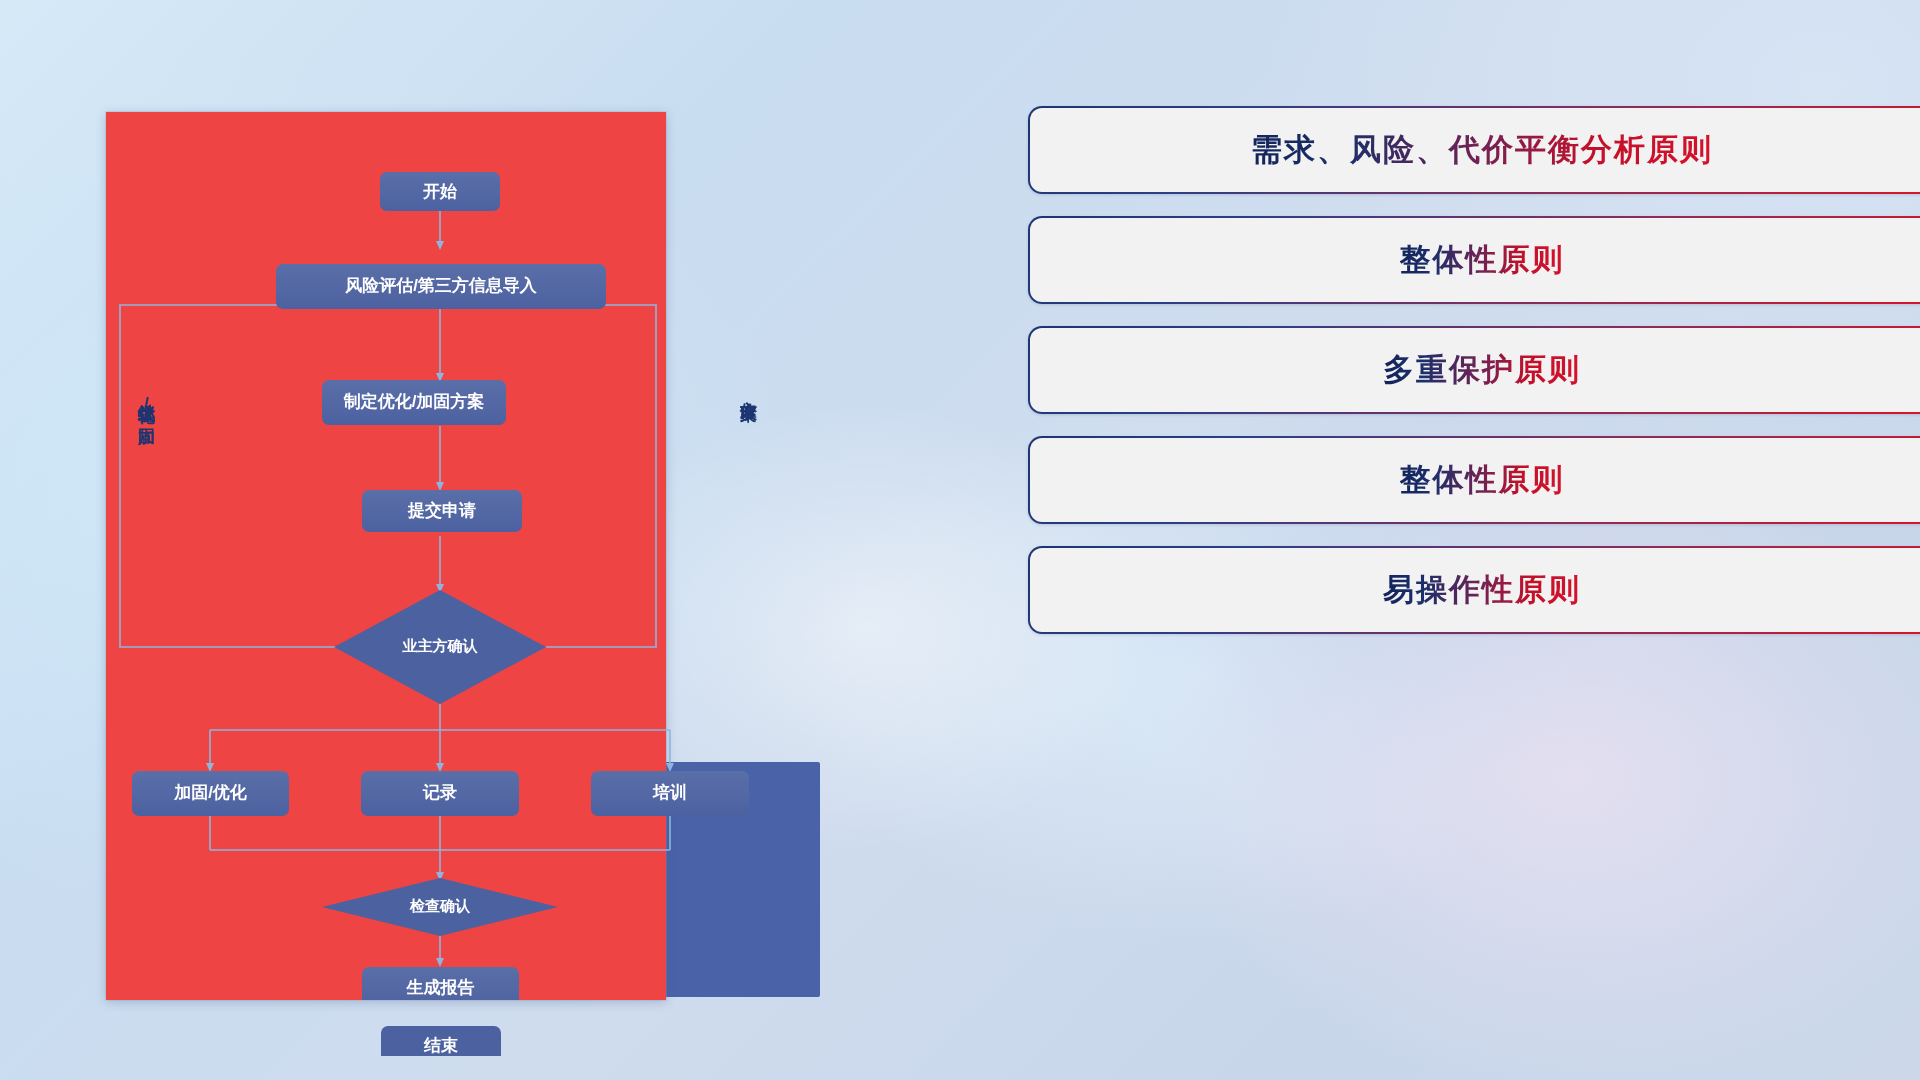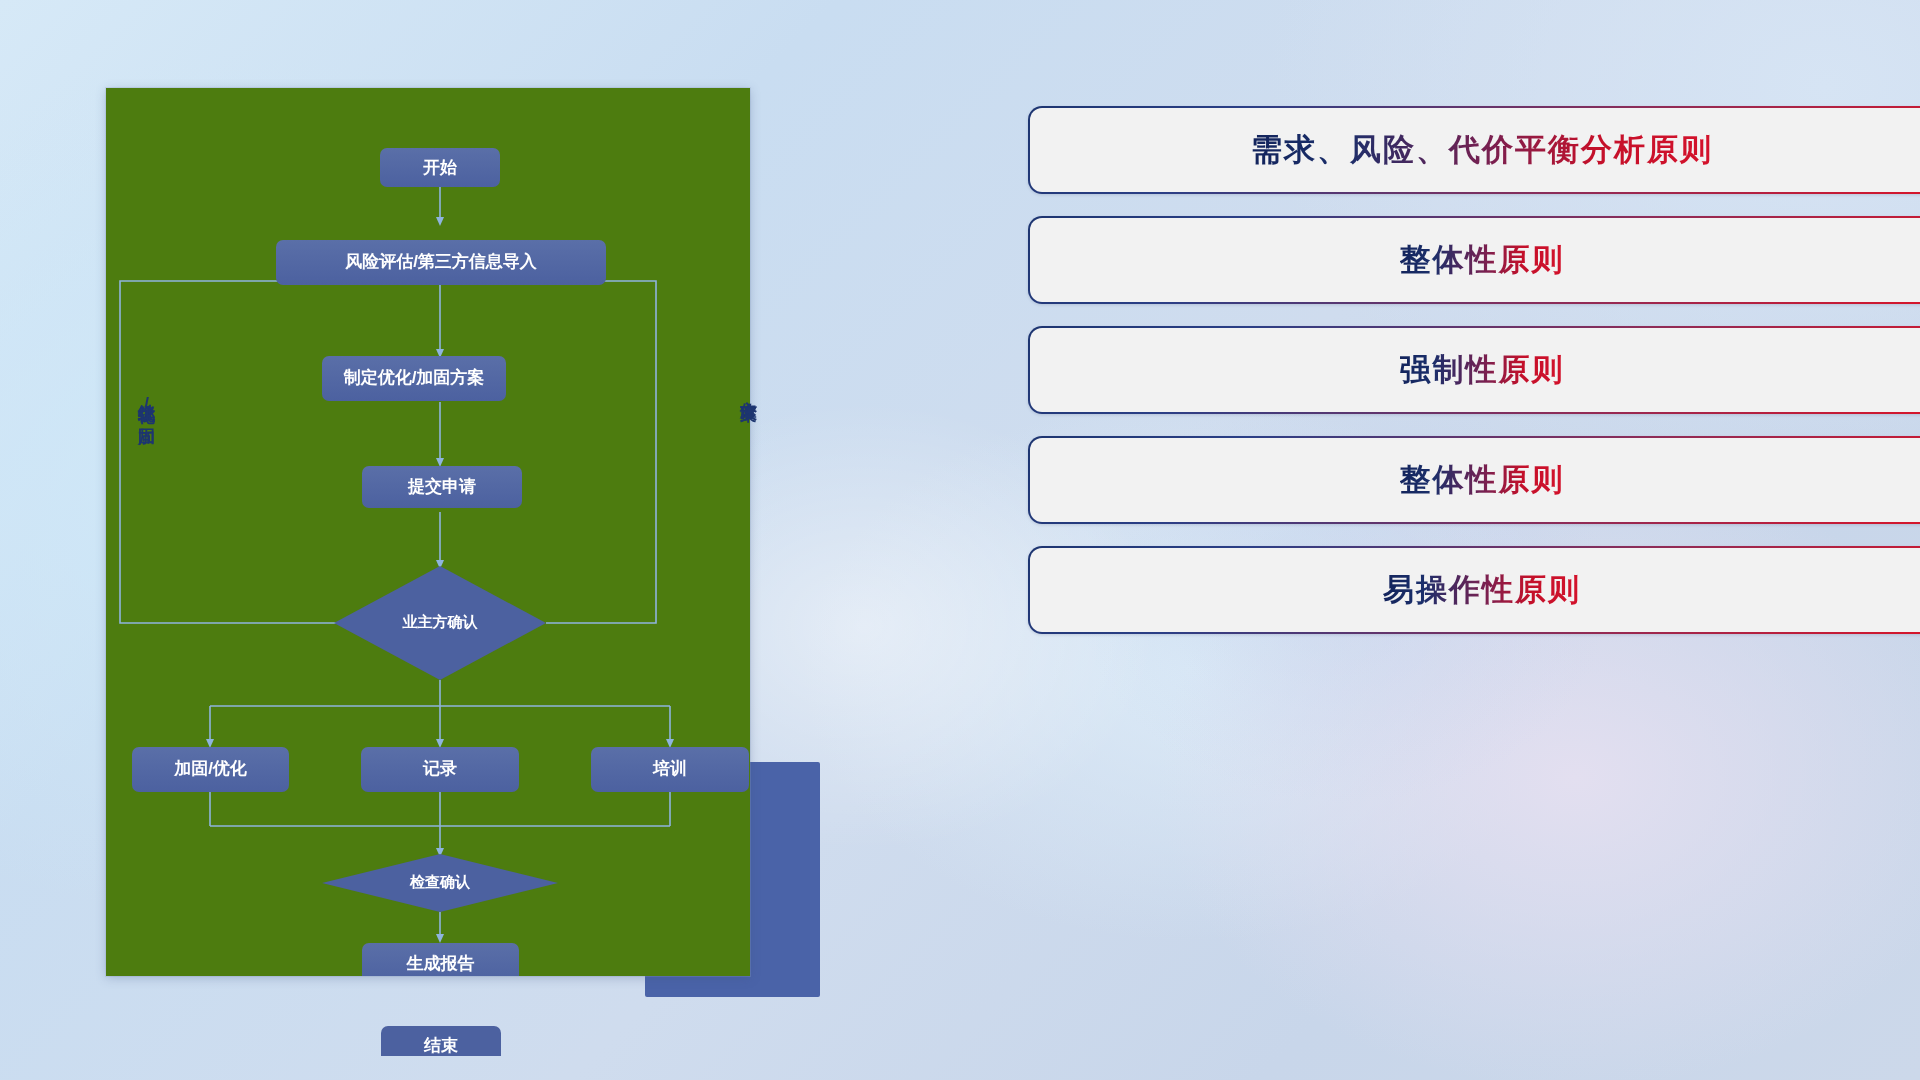--- a/index.html
+++ b/index.html
@@ -20,22 +20,22 @@
   }
   #bg2{position:absolute;inset:0;
       background:
         radial-gradient(ellipse 420px 320px at 45% 58%, rgba(255,255,255,.45) 0%, rgba(255,255,255,0) 70%),
         radial-gradient(ellipse 380px 300px at 70% 55%, rgba(190,205,235,.35) 0%, rgba(190,205,235,0) 70%);
       pointer-events:none;}
 
   
   #accent-bar{position:absolute;left:645px;top:762px;width:175px;height:235px;
       background:#4a63a8;border-radius:2px;}
-  #flow-card{position:absolute;left:106px;top:88px;width:644px;height:888px;
-      background:#4d7c0f;
+  #flow-card{position:absolute;left:106px;top:112px;width:560px;height:888px;
+      background:#ef4444;
       box-shadow:0 2px 10px rgba(60,80,130,.28), 0 0 0 1px rgba(150,170,205,.25);}
   #flow-svg{position:absolute;left:0;top:0;}
 
   .node-txt{
     font-size:17px;font-weight:bold;fill:#ffffff;
     font-family:"Liberation Sans","DejaVu Sans",sans-serif;
     dominant-baseline:middle;text-anchor:middle;
   }
   .node-txt-sm{font-size:15px;}
   .vlabel{
@@ -213,21 +213,21 @@
 
 
   <div class="card">
     <div class="card-inner">
       <span class="card-label">整体性原则</span>
     </div>
   </div>
 
   <div class="card">
     <div class="card-inner">
-      <span class="card-label">强制性原则</span>
+      <span class="card-label">多重保护原则</span>
     </div>
   </div>
 
 
   <div class="card">
     <div class="card-inner">
       <span class="card-label">整体性原则</span>
     </div>
   </div>
 

